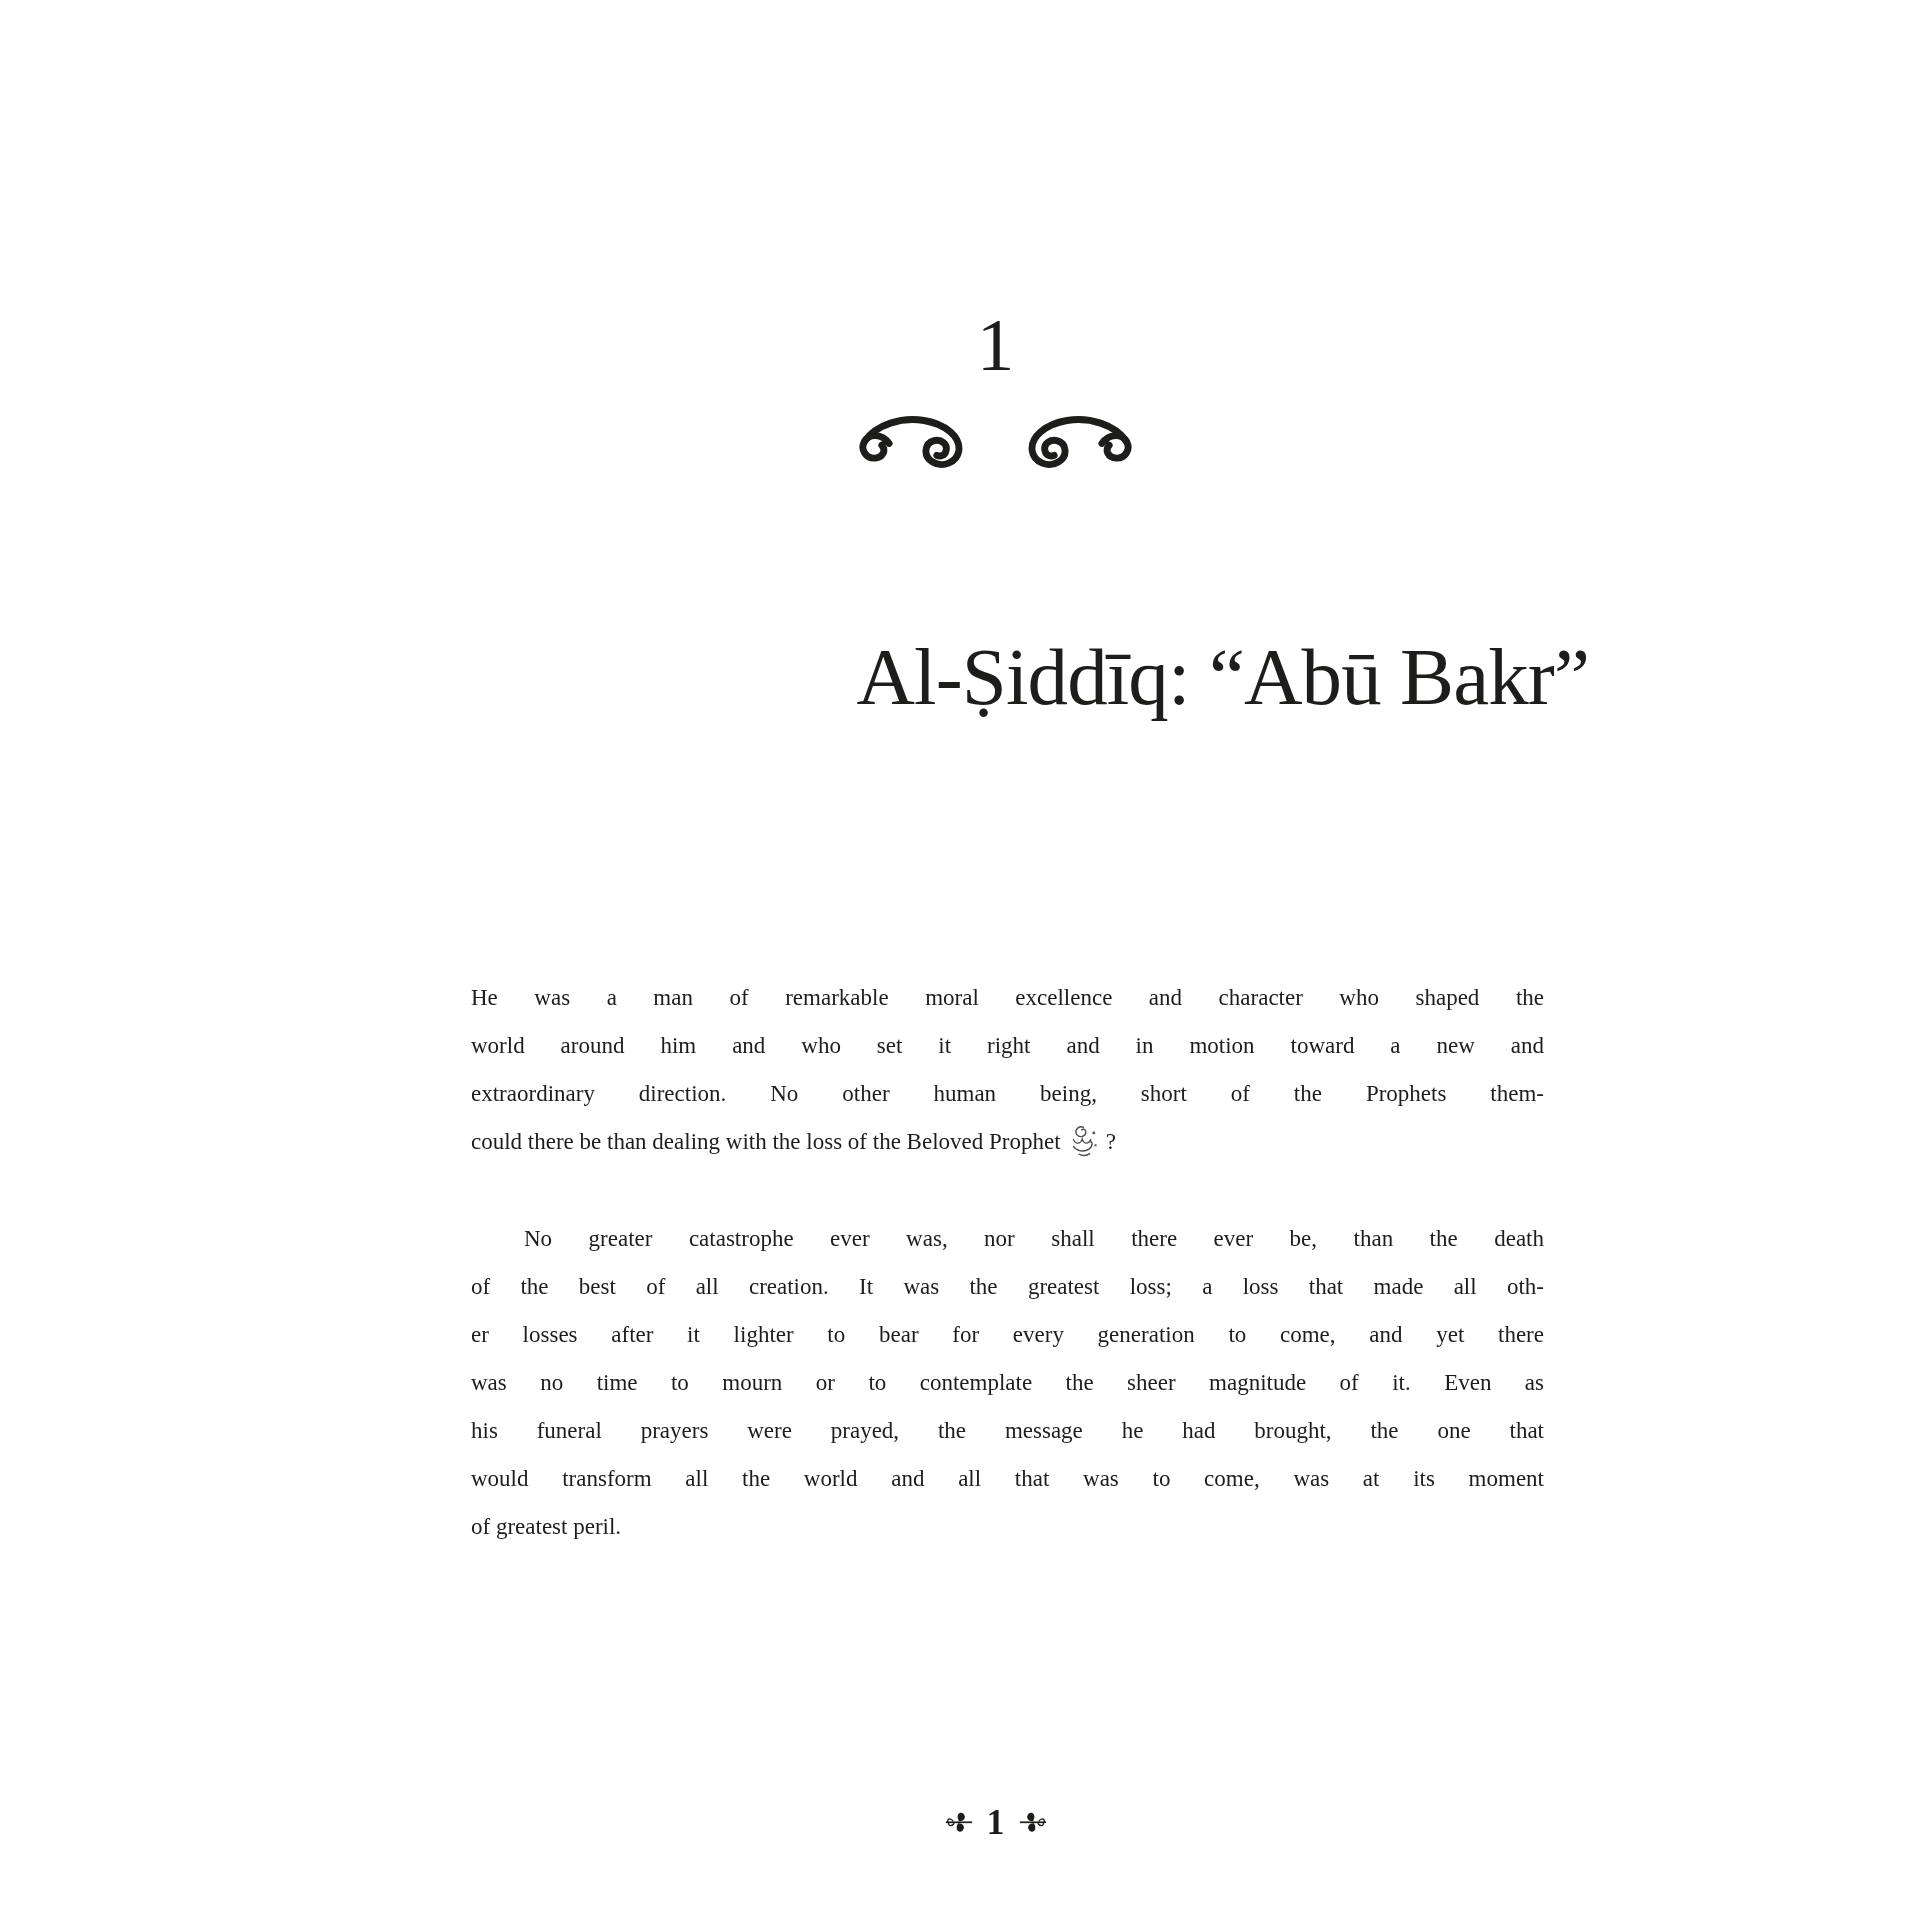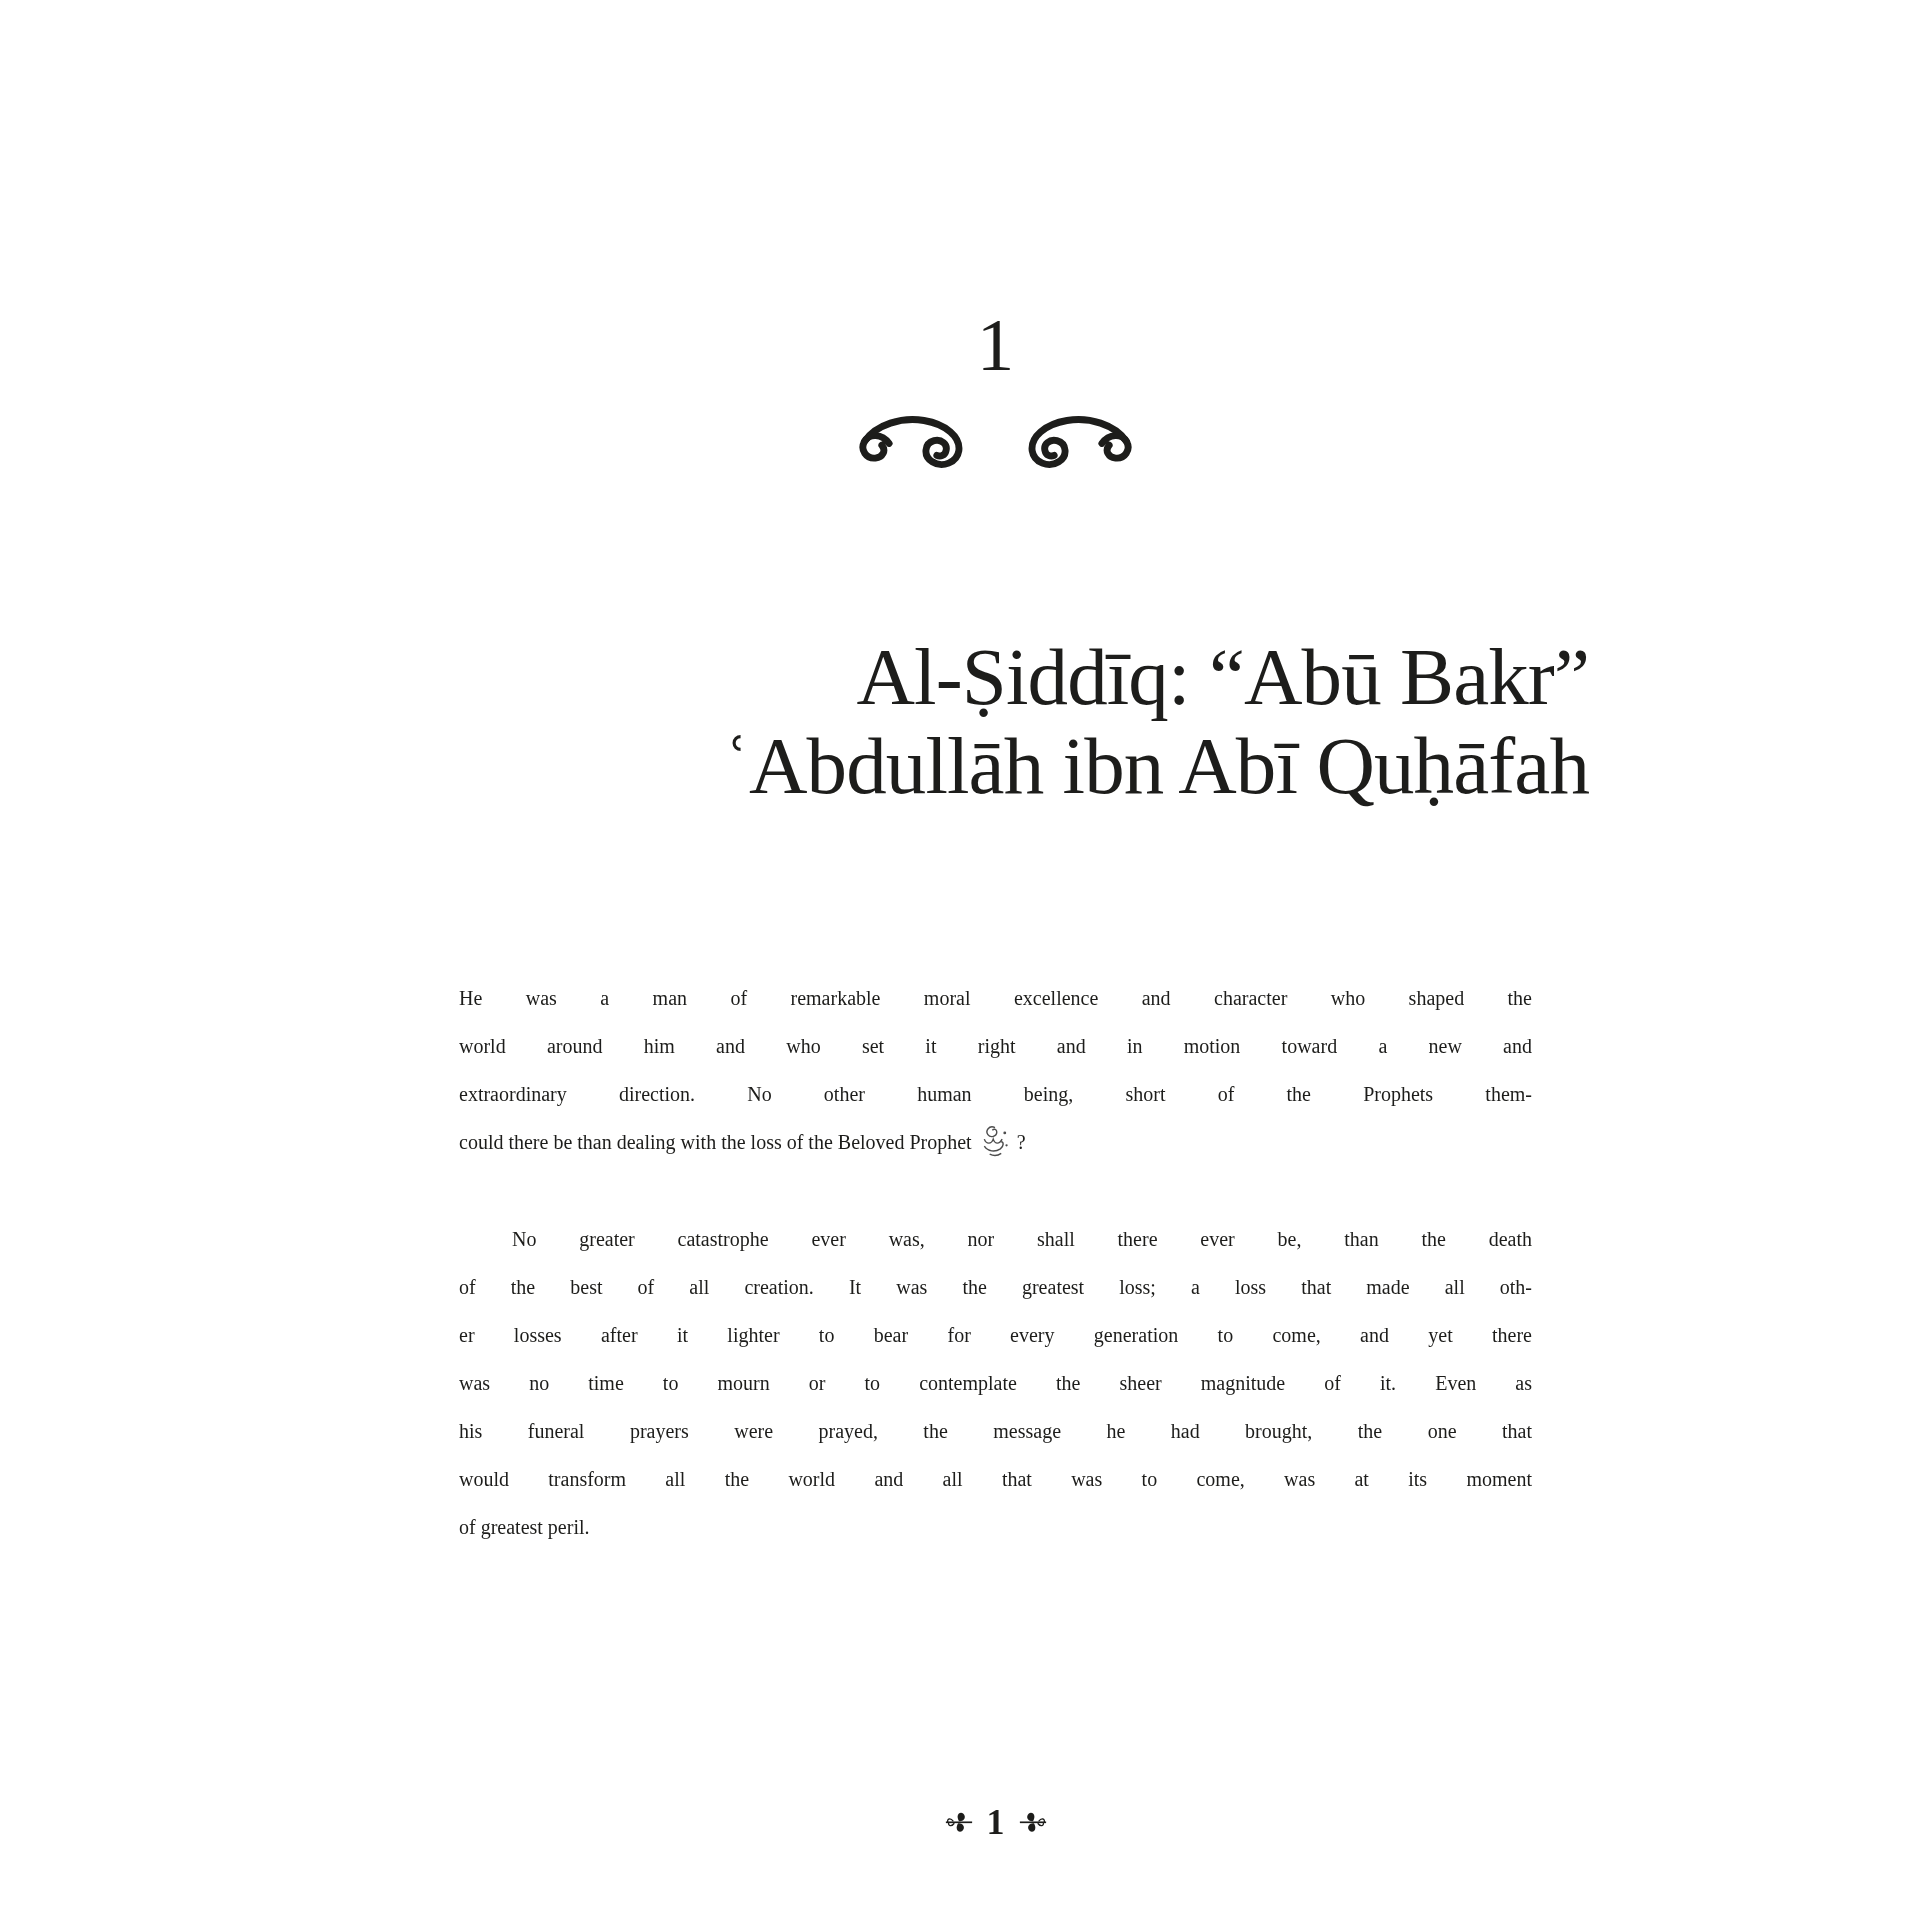--- a/index.html
+++ b/index.html
@@ -42,23 +42,23 @@
     left: -56px;
     width: 1186px;
     text-align: right;
     font-size: 81px;
     line-height: 89px;
     letter-spacing: -0.9px;
   }
   .body-text {
     position: absolute;
     top: 974px;
-    left: 0;
+    left: 12px;
     width: 1073px;
-    font-size: 20px;
+    font-size: 23px;
     line-height: 48px;
   }
   .bline {
     text-align: justify;
     text-align-last: justify;
     white-space: normal;
   }
   .bline.last {
     text-align-last: left;
   }
@@ -110,21 +110,20 @@
           <g transform="translate(300,0) scale(-1,1)">
             <path d="M34 31 C26 20 12 20 7 29 C2 38 9 48 19 47 C27 46 31 39 26 33"></path>
             <path d="M7 29 C20 10 48 2 72 6 C96 10 112 24 110 39 C108 52 92 58 81 51 C71 45 72 31 83 28 C91 26 98 32 96 39 C95 44 90 46 86 44"></path>
           </g>
         </g>
       </svg>
     </div>
 
     <div class="chapter-title">
       <div>Al-Ṣiddīq: “Abū Bakr”</div>
-      <div>ʿAbdullāh ibn Abī Quḥāfah</div>
     </div>
 
     <div class="body-text">
       <div class="para1">
         <div class="bline">He was a man of remarkable moral excellence and character who shaped the</div>
         <div class="bline">world around him and who set it right and in motion toward a new and</div>
         <div class="bline">extraordinary direction. No other human being, short of the Prophets them-</div>
         <div class="bline last"><span>could there be than dealing with the loss of the Beloved Prophet</span><span class="honorific"><svg width="32" height="36" viewBox="0 0 36 38" aria-hidden="true">
                 <g fill="none" stroke="#4d4d4d" stroke-width="1.6">
                   <path d="M18 5 C11 2 7 9 10 13 C13 17 20 15 20 10 C20 7 17 6 15 8"></path>

